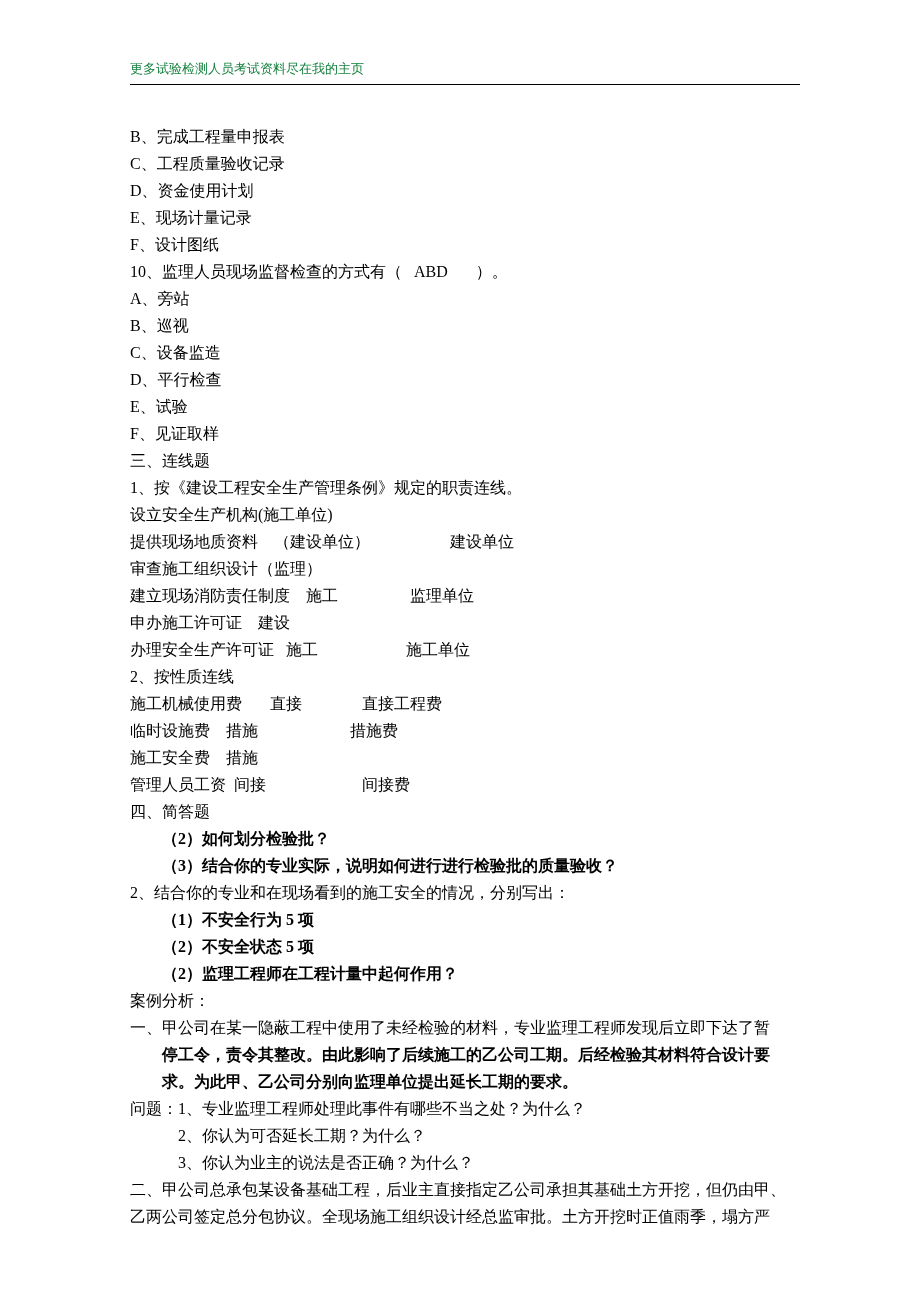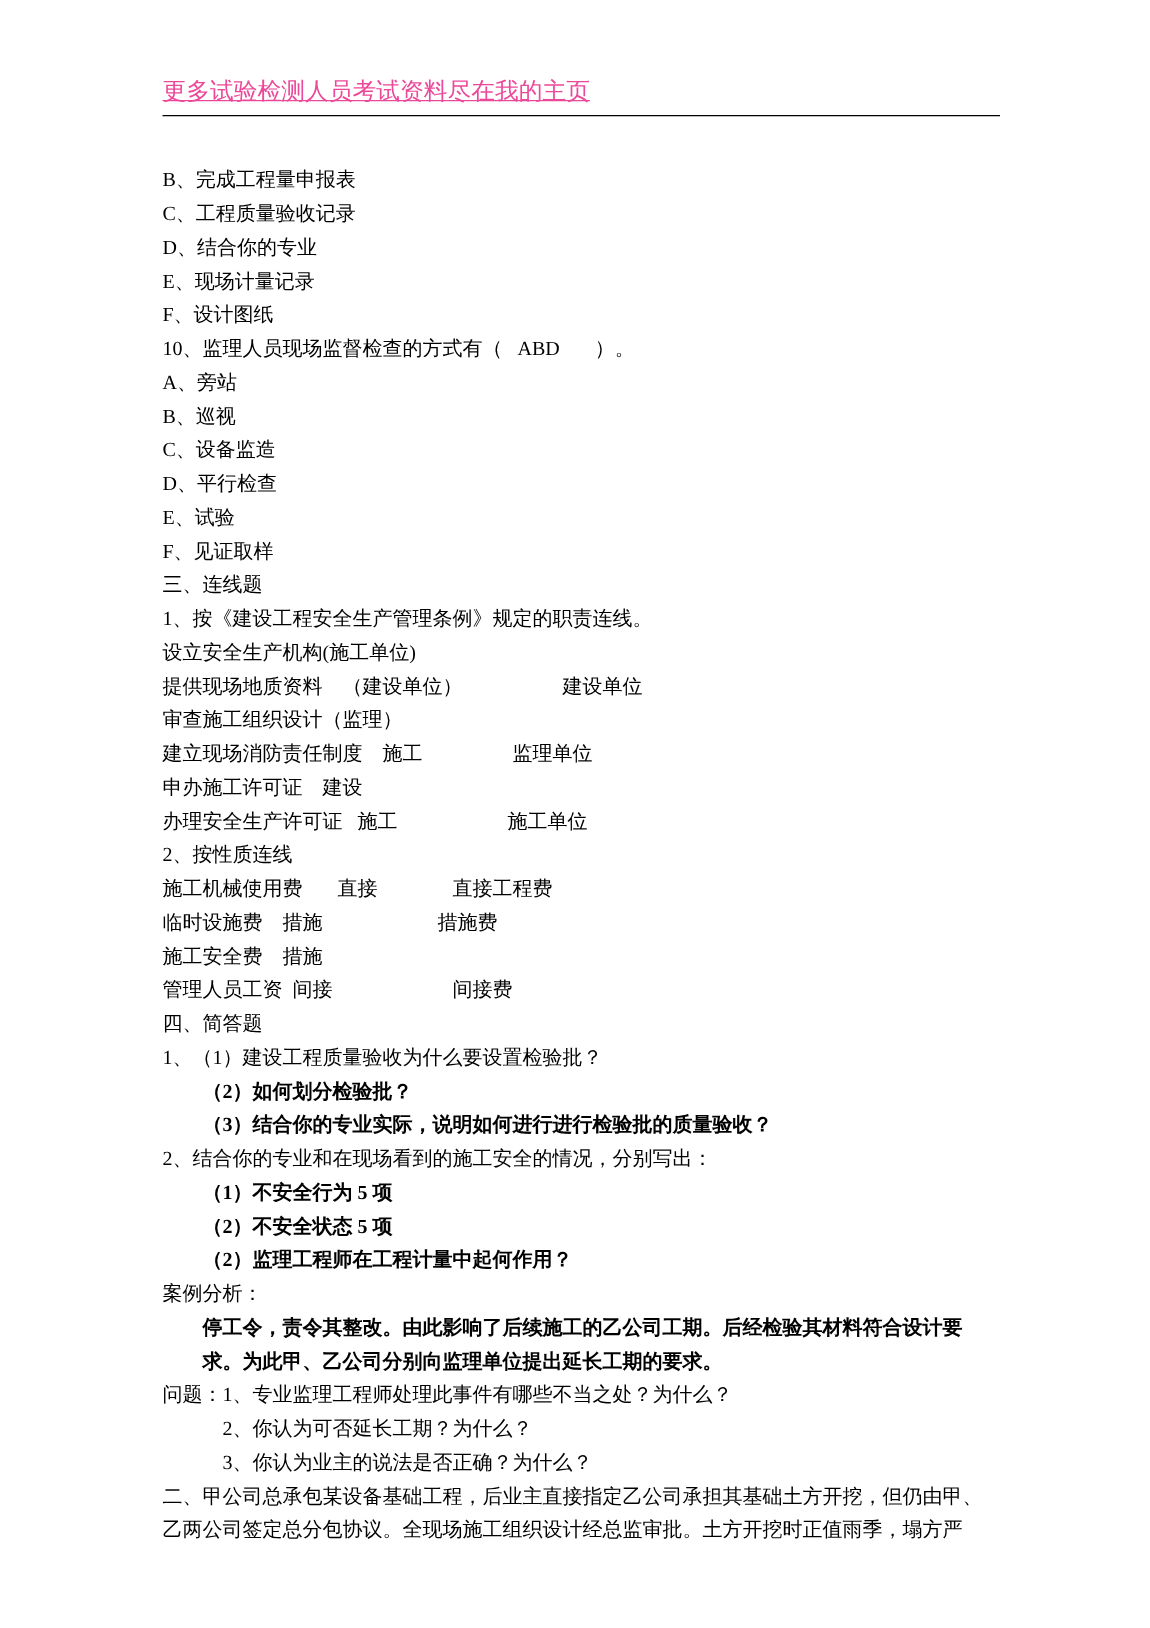--- a/index.html
+++ b/index.html
@@ -10,23 +10,22 @@
     font-size: 16px;
     color: #000;
     width: 920px;
   }
   .page {
     box-sizing: border-box;
     padding: 60px 120px 60px 130px;
     width: 920px;
   }
   .header-line {
-    font-size: 19px;
-    color: #ec4899;
-    text-decoration: underline;
+    font-size: 13px;
+    color: #15803d;
   }
   .hr-divider {
     border: none;
     border-top: 1.5px solid #000;
     margin: 6px 0 38px 0;
   }
   .line {
     line-height: 27px;
     white-space: pre;
   }
@@ -35,21 +34,21 @@
 </style>
 </head>
 <body>
 
 <div class="page">
   <div class="header-line">更多试验检测人员考试资料尽在我的主页</div>
   <hr class="hr-divider">
   <div id="body-lines">
       <div class="line ">B、完成工程量申报表</div>
       <div class="line ">C、工程质量验收记录</div>
-      <div class="line ">D、结合你的专业</div>
+      <div class="line ">D、资金使用计划</div>
       <div class="line ">E、现场计量记录</div>
       <div class="line ">F、设计图纸</div>
       <div class="line ">10、监理人员现场监督检查的方式有（   ABD       ）。</div>
       <div class="line ">A、旁站</div>
       <div class="line ">B、巡视</div>
       <div class="line ">C、设备监造</div>
       <div class="line ">D、平行检查</div>
       <div class="line ">E、试验</div>
       <div class="line ">F、见证取样</div>
       <div class="line ">三、连线题</div>
@@ -59,28 +58,28 @@
       <div class="line ">审查施工组织设计（监理）</div>
       <div class="line ">建立现场消防责任制度    施工                  监理单位</div>
       <div class="line ">申办施工许可证    建设</div>
       <div class="line ">办理安全生产许可证   施工                      施工单位</div>
       <div class="line ">2、按性质连线</div>
       <div class="line ">施工机械使用费       直接               直接工程费</div>
       <div class="line ">临时设施费    措施                       措施费</div>
       <div class="line ">施工安全费    措施</div>
       <div class="line ">管理人员工资  间接                        间接费</div>
       <div class="line ">四、简答题</div>
-      <div class="line ">1、（1）建设工程质量验收为什么要设置检验批？</div>
       <div class="line indent1">（2）如何划分检验批？</div>
       <div class="line indent1">（3）结合你的专业实际，说明如何进行进行检验批的质量验收？</div>
       <div class="line ">2、结合你的专业和在现场看到的施工安全的情况，分别写出：</div>
       <div class="line indent1">（1）不安全行为 5 项</div>
       <div class="line indent1">（2）不安全状态 5 项</div>
       <div class="line indent1">（2）监理工程师在工程计量中起何作用？</div>
       <div class="line ">案例分析：</div>
+      <div class="line ">一、甲公司在某一隐蔽工程中使用了未经检验的材料，专业监理工程师发现后立即下达了暂</div>
       <div class="line indent1">停工令，责令其整改。由此影响了后续施工的乙公司工期。后经检验其材料符合设计要</div>
       <div class="line indent1">求。为此甲、乙公司分别向监理单位提出延长工期的要求。</div>
       <div class="line ">问题：1、专业监理工程师处理此事件有哪些不当之处？为什么？</div>
       <div class="line indent2">2、你认为可否延长工期？为什么？</div>
       <div class="line indent2">3、你认为业主的说法是否正确？为什么？</div>
       <div class="line ">二、甲公司总承包某设备基础工程，后业主直接指定乙公司承担其基础土方开挖，但仍由甲、</div>
       <div class="line ">乙两公司签定总分包协议。全现场施工组织设计经总监审批。土方开挖时正值雨季，塌方严</div>
     </div>
 
 </div>

